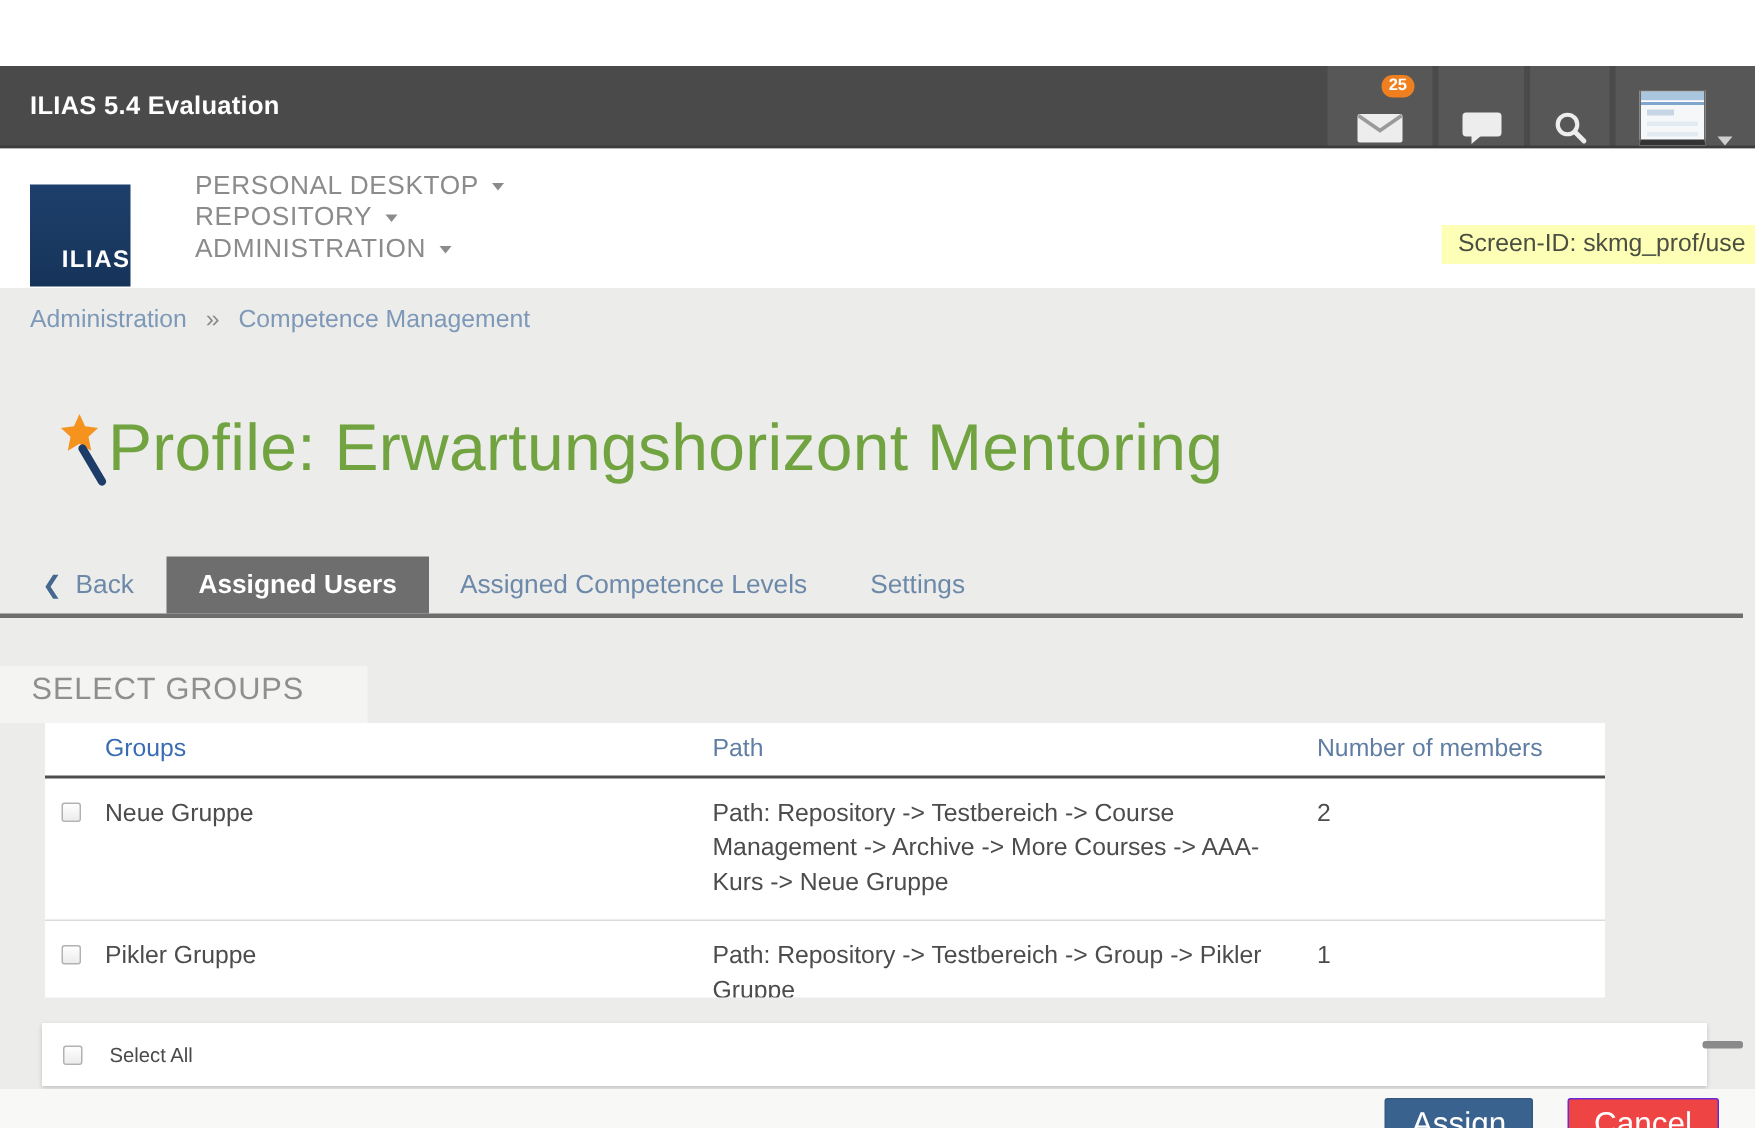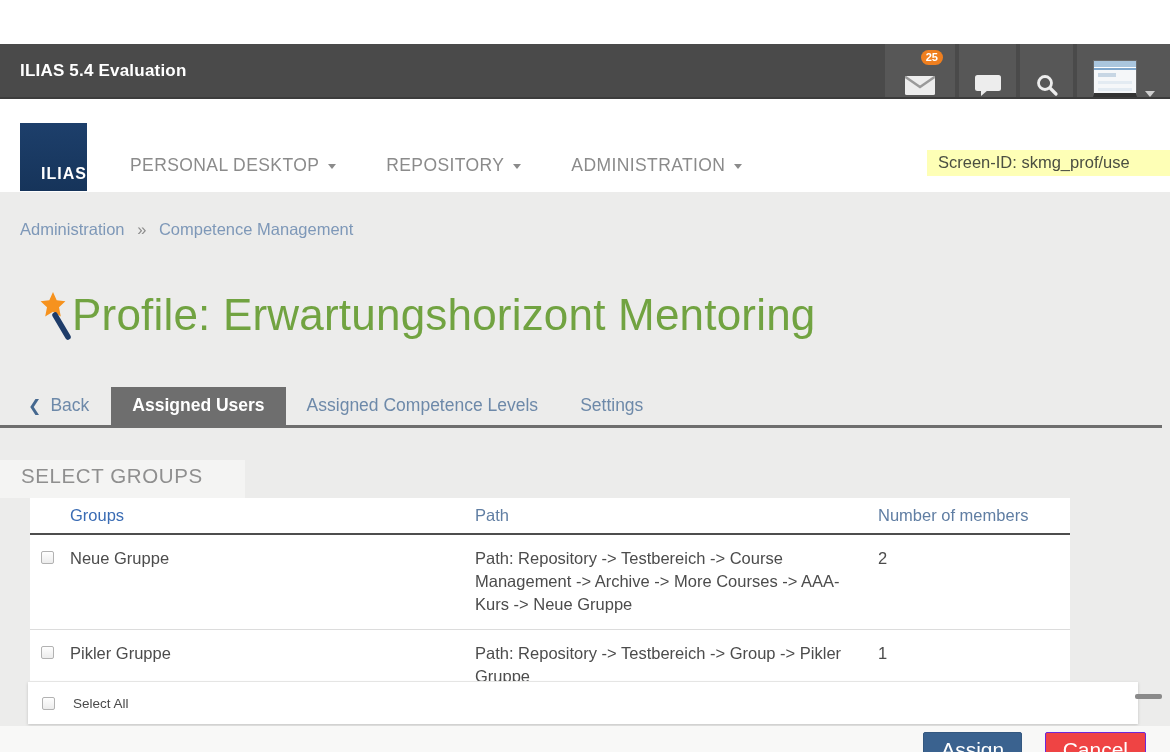--- a/index.html
+++ b/index.html
@@ -25,34 +25,34 @@
   .avatar-thumb .t4 { height:3px; margin:4px 4px 0; background:#e3ebf2; }
   .caret { width:0; height:0; border-left:5px solid transparent; border-right:5px solid transparent;
            border-top:6px solid #cfcfcf; display:inline-block; }
 
   
   .masthead { position:relative; height:93px; background:#fff; }
   .logo { position:absolute; left:20px; top:24px; width:67px; height:68px;
           background:linear-gradient(180deg,#1d3f6b 0%,#16345a 100%);
           color:#fff; font-weight:bold; font-size:16px; letter-spacing:1px;
           display:flex; align-items:flex-end; justify-content:flex-end; padding-bottom:8px; cursor:pointer; }
-  .mainnav { position:absolute; left:130px; bottom:16px; display:flex; }
+  .mainnav { position:absolute; left:130px; bottom:16px; display:flex;flex-direction:column; }
   .nav-item { color:#8b8b8b; font-size:17.5px; letter-spacing:.4px; margin-right:50px;
               text-decoration:none; display:flex; align-items:center; cursor:pointer; }
   .nav-item .caret { border-top-color:#8b8b8b; border-left-width:4.5px; border-right-width:4.5px;
                      border-top-width:5.5px; margin-left:9px; margin-top:2px; }
 
   
   .screen-id { position:absolute; top:150px; right:0; z-index:9; background:#feffb6;
-               color:#4b4f42; font-size:16.5px; padding:3px 0 4px 11px; width:243px;
+               color:#4b4f42; font-size:16.5px; padding:3px 0 4px 11px; width:209px;
                white-space:nowrap; overflow:hidden; }
 
   
   .content { position:relative; height:534px; background:#ececeb; overflow:hidden; }
-  .breadcrumb { padding:26px 0 0 20px; font-size:16.5px; line-height:22px; }
+  .breadcrumb { padding:10px 0 0 20px; font-size:16.5px; line-height:22px; }
   .breadcrumb a { color:#7e98b8; text-decoration:none; cursor:pointer; }
   .breadcrumb .sep { color:#8c8c8c; margin:0 8px; }
 
   .title-row { margin:52px 0 0 38px; height:50px; display:flex; align-items:flex-start; }
   .title-row h1 { font-size:44px; font-weight:300; color:#71a341; line-height:46px;
                   letter-spacing:.2px; }
 
   .tabs { margin-top:45px; padding-left:10px; display:flex; align-items:flex-end; height:41px;
           border-bottom:3px solid #6e6e6e; margin-right:8px; }
   .back { display:flex; align-items:center; color:#6d89a9; font-size:17.5px; text-decoration:none;

